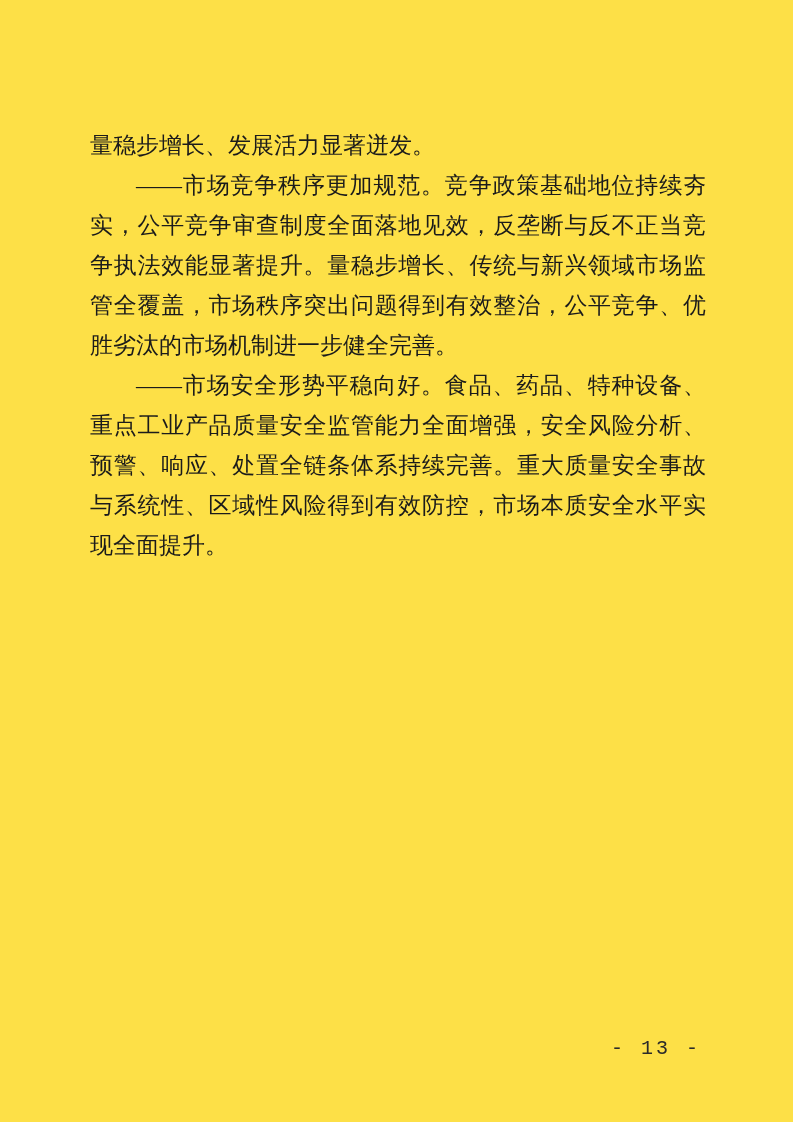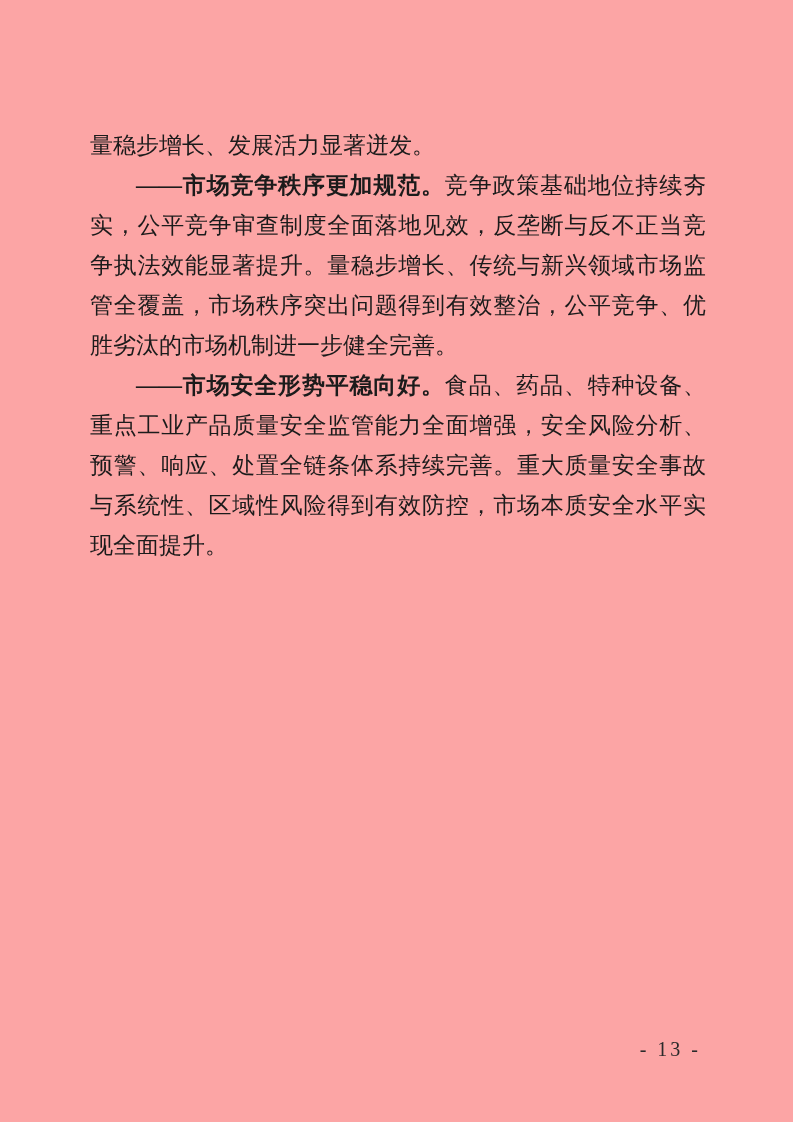--- a/index.html
+++ b/index.html
@@ -4,21 +4,21 @@
 <style>
   html, body {
     margin: 0;
     padding: 0;
     background: #ffffff;
   }
   .page {
     position: relative;
     width: 793px;
     height: 1122px;
-    background: #fca5a5;
+    background: #fde047;
     overflow: hidden;
     font-family: "Liberation Serif", "DejaVu Serif", serif;
   }
   .content {
     position: absolute;
     left: 90px;
     top: 126px;
     width: 616px;
     color: #1b1b1b;
   }
@@ -29,31 +29,31 @@
     line-height: 40px;
     text-align: justify;
     text-justify: inter-ideograph;
     word-break: break-all;
     overflow-wrap: anywhere;
   }
   .content p.indent {
     text-indent: 46px;
   }
   .lead {
-    font-weight: 700;
+    font-weight: 400;
   }
   .pageno {
     position: absolute;
     top: 1037px;
     right: 92px;
     font-size: 20px;
     line-height: 24px;
     letter-spacing: 3px;
     color: #2a2a2a;
-    font-family: Liberation Serif, serif;
+    font-family: Liberation Mono, monospace;
   }
 </style>
 </head>
 <body>
 
 <div class="page">
   <div class="content">
 
     <p><span>量稳步增长、发展活力显著迸发。</span></p>
 

